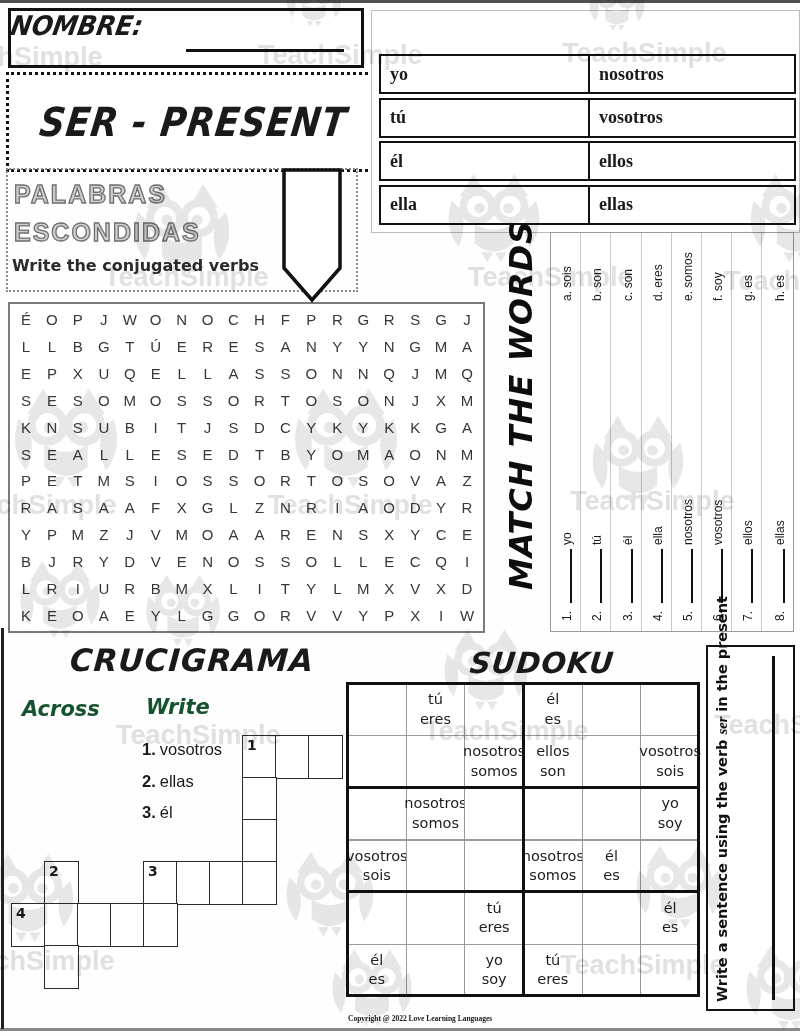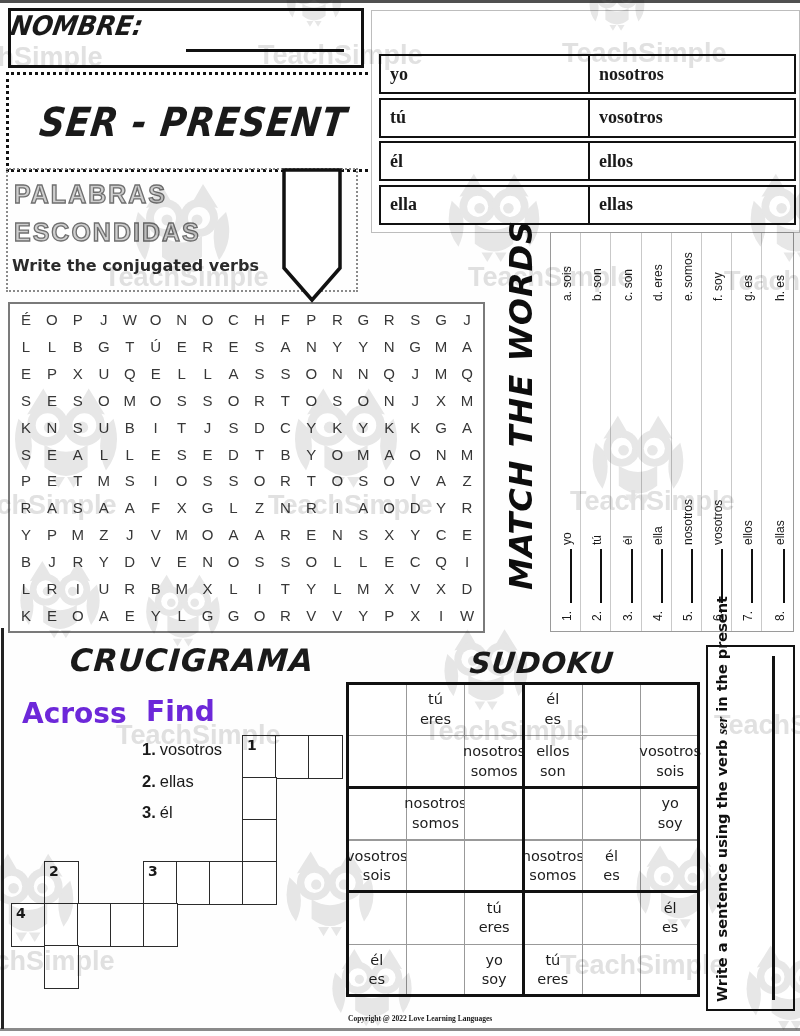--- a/index.html
+++ b/index.html
@@ -58,21 +58,21 @@
       border-bottom:1px solid #c9c9c9;box-sizing:border-box;font-size:12px;color:#1a1a1a;}
   .match-row:last-child{border-bottom:none;}
   .match-num{width:18px;flex-shrink:0;}
   .match-blank{width:54px;height:4px;border-bottom:2px solid #111;margin:0 4px 2px 0;flex-shrink:0;}
   .match-pron{flex-shrink:0;}
   .match-opt{margin-left:auto;width:60px;text-align:left;flex-shrink:0;}
 
   
   .cw-title{left:70px;top:642px;font-family:"DejaVu Sans",sans-serif;font-weight:800;font-style:italic;
       font-size:31px;letter-spacing:1px;transform:skewX(-4deg);}
-  .clue-head{font-family:"DejaVu Sans",sans-serif;font-weight:bold;font-size:28px;color:#6d28d9;}
+  .clue-head{font-family:"DejaVu Sans",sans-serif;font-weight:bold;font-size:21px;color:#14532d;font-style:italic;}
   .across-head{left:22px;top:697px;} .down-head{left:146px;top:695px;}
   .clue-list{font-size:16.5px;}
   .across-list{left:36px;top:740px;} .down-list{left:142px;top:740px;}
   .clue-item{height:31.5px;}
   .clue-num{font-weight:bold;margin-right:4px;}
   .cw-grid{left:11px;top:735px;width:340px;height:260px;}
   .cw-cell{position:absolute;border:1.6px solid #2b2b2b;background:#fff;box-sizing:border-box;}
   .cw-label{display:block;padding:1px 0 0 4px;font-family:"DejaVu Sans",sans-serif;font-weight:bold;font-size:14px;}
 
   
@@ -436,21 +436,21 @@
       <div class="match-row">
         <div class="match-num" style="display: inline;">8.</div>
         <div class="match-blank"></div>
         <div class="match-pron">ellas</div>
         <div class="match-opt">h. es</div>
       </div>
     </div>
 
   <div class="abs cw-title">CRUCIGRAMA</div>
   <div class="abs clue-head across-head">Across</div>
-  <div class="abs clue-head down-head">Find</div>
+  <div class="abs clue-head down-head">Write</div>
   <div class="abs clue-list down-list" id="down-list">
       <div class="clue-item"><span class="clue-num">1.</span><span>vosotros</span></div>
       <div class="clue-item"><span class="clue-num">2.</span><span>ellas</span></div>
       <div class="clue-item"><span class="clue-num">3.</span><span>él</span></div>
     </div>
   <div class="abs cw-grid" id="cw-grid">
       <div class="cw-cell" style="left: 231px; top: 0px; width: 34.6px; height: 43.6px;">
         <span class="cw-label">1</span>
       </div>
       <div class="cw-cell" style="left: 264px; top: 0px; width: 34.6px; height: 43.6px;"></div>

